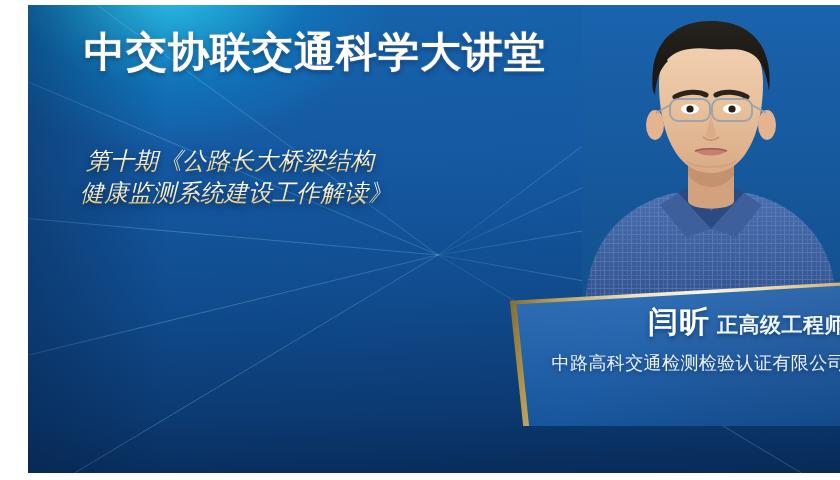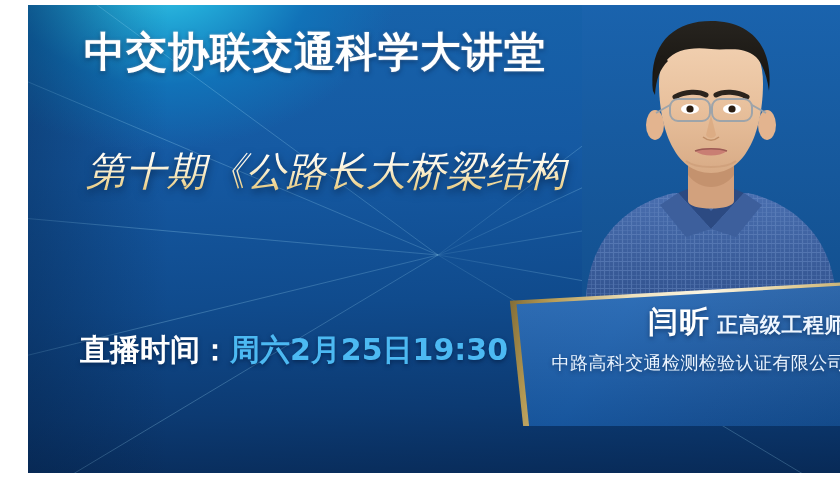--- a/index.html
+++ b/index.html
@@ -57,21 +57,21 @@
     white-space:nowrap;
     text-shadow:0 2px 5px rgba(3,25,60,.55), 0 0 2px rgba(255,255,255,.5);
     font-family:"DejaVu Sans","Liberation Sans",sans-serif;
   }
 
   
   #subtitle{
     position:absolute;
     left:58px; top:140px;
     width:520px;
-    font-size:40px;
+    font-size:24px;
     font-style:italic;
     font-weight:500;
     line-height:1.34;
     letter-spacing:0px;
     white-space:nowrap;
     filter:drop-shadow(0 3px 4px rgba(2,22,52,.75));
   }
   #subtitle .ln{
     display:block;
     background:linear-gradient(180deg,#ffffff 0%,#fdf7e6 36%,#f2dda4 66%,#d9b45f 100%);
@@ -301,25 +301,23 @@
 
           <path d="M104 156 C114 164 144 164 154 156" stroke="#c99a74" stroke-width="2" fill="none" opacity="0.6"></path>
         </g>
       </svg>
     </div>
 
     <div id="title">中交协联交通科学大讲堂</div>
 
     <div id="subtitle">
       <span class="ln l1">第十期《公路长大桥梁结构</span>
+      <span class="ln l2">健康监测系统建设工作解读》</span>
     </div>
 
-    <div id="timerow">
-      <span class="lbl">直播时间：</span><span class="val">周六2月25日19:30</span>
-    </div>
 
     <div id="speaker-panel">
       <div class="gold"></div>
       <div class="face"></div>
       <div class="shade"></div>
       <div id="speaker-lines">
         <div id="spk-name-row">
           <span id="spk-name">闫昕</span><span id="spk-role">正高级工程师</span>
         </div>
         <div id="spk-org">中路高科交通检测检验认证有限公司</div>

